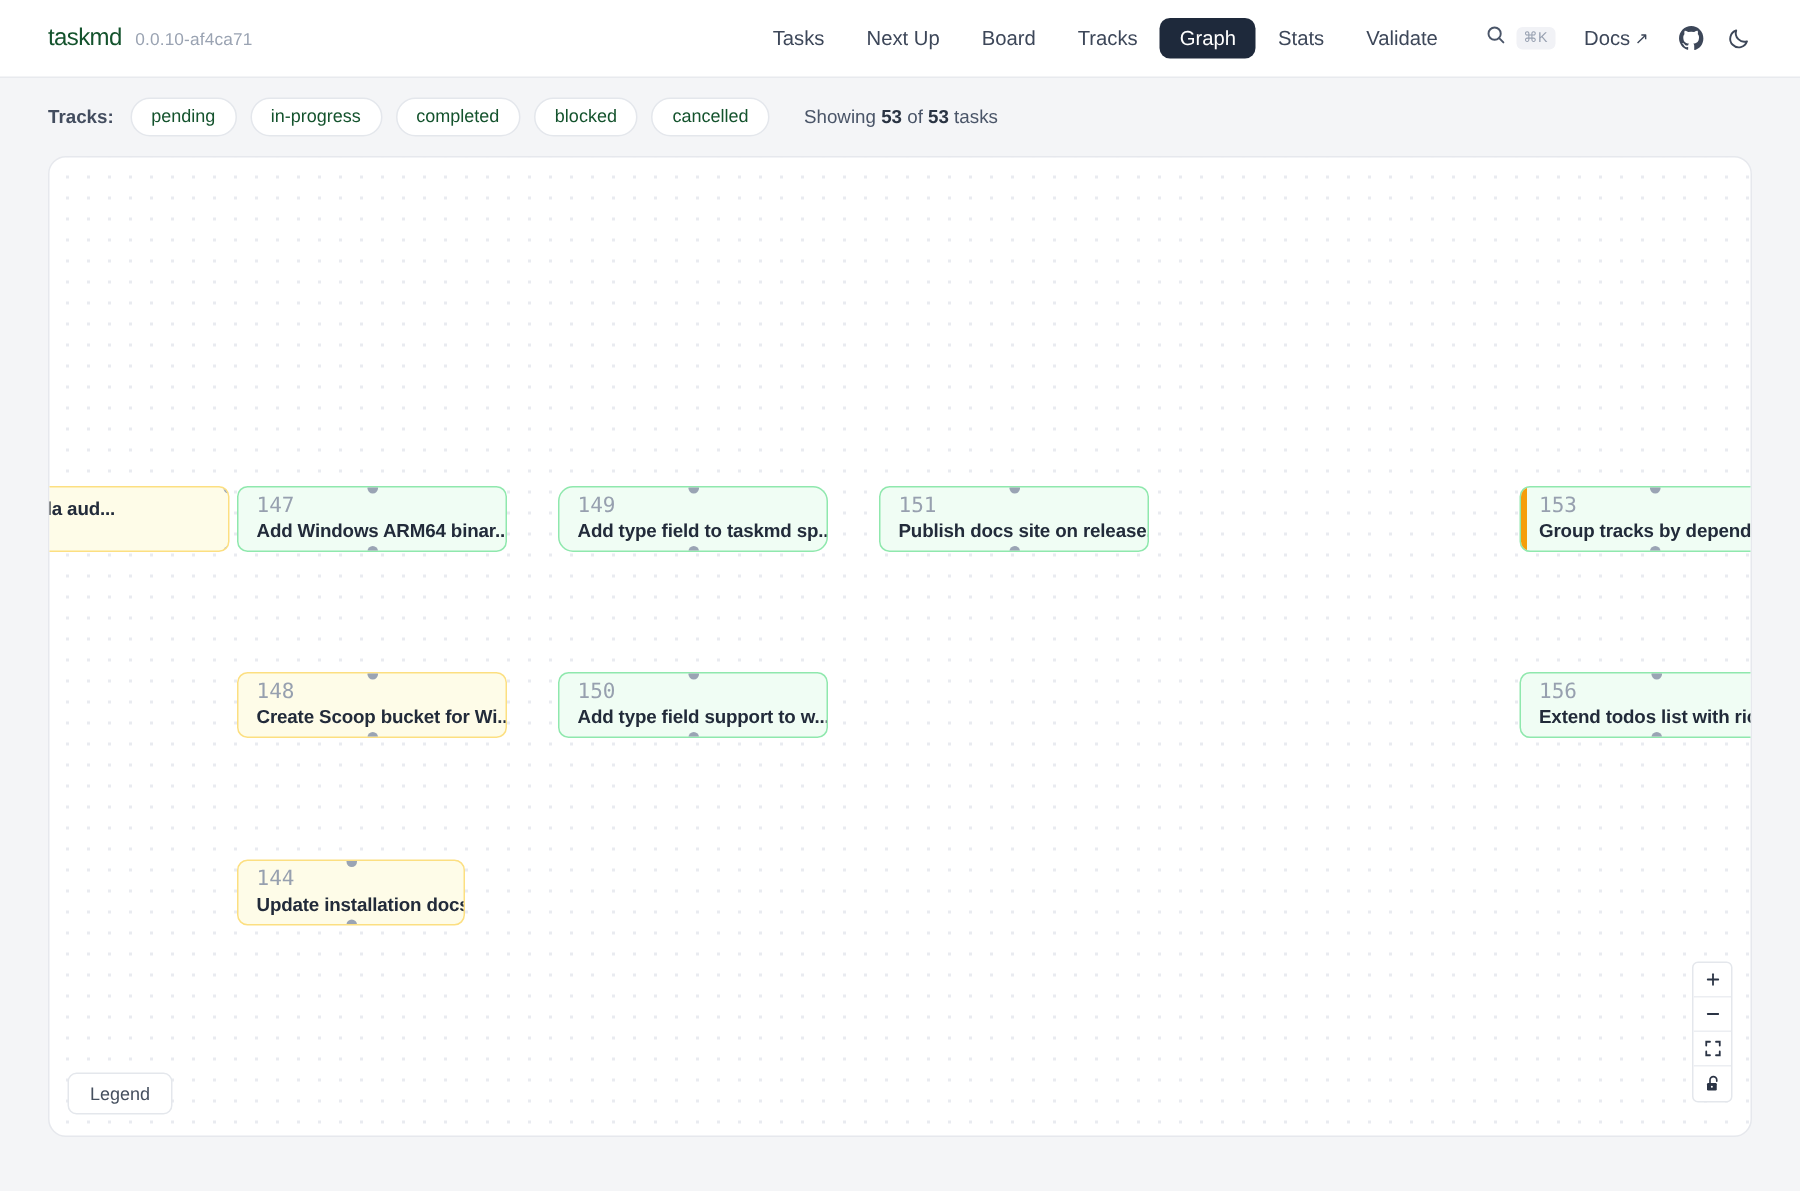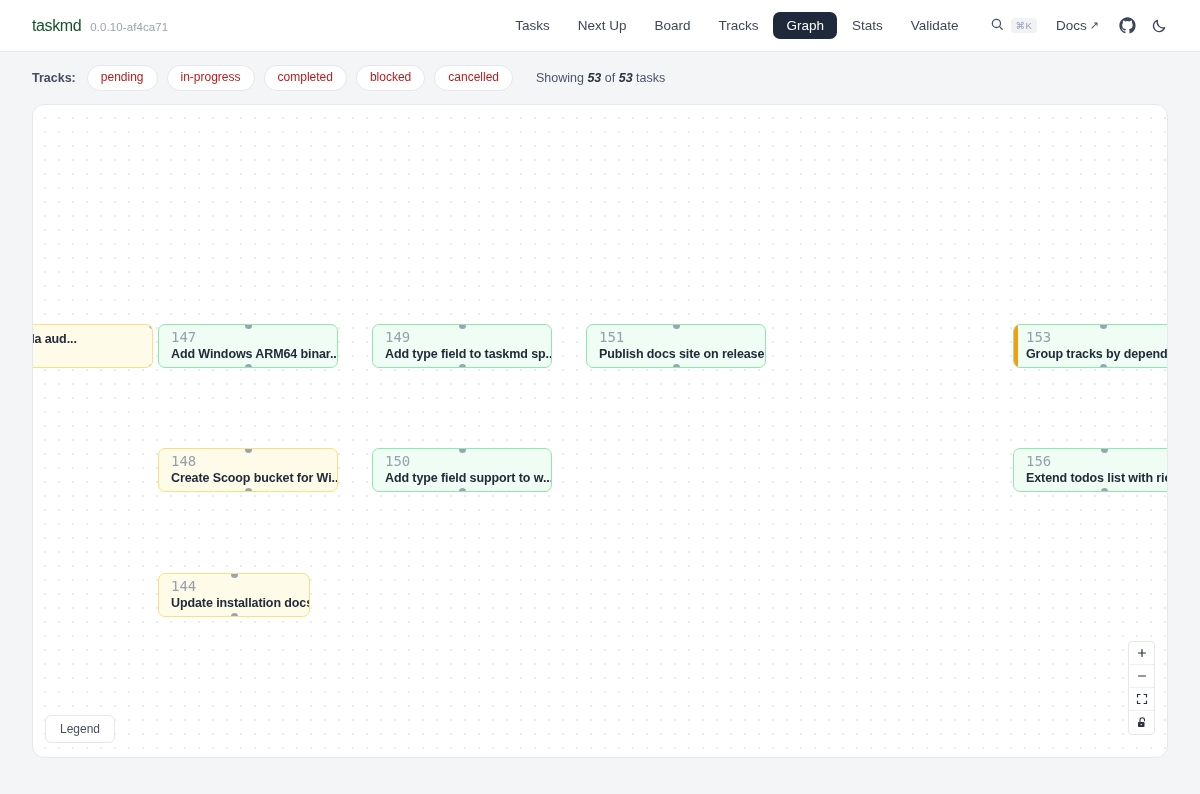--- a/index.html
+++ b/index.html
@@ -113,35 +113,35 @@
     background: #f4f5f7;
   }
   .status-label {
     font-size: 12.5px;
     font-weight: bold;
     color: #434d5f;
     margin-right: 2px;
   }
   .chip {
     font-size: 12px;
-    color: #b91c1c;
+    color: #14532d;
     background: #ffffff;
     border: 1px solid #e4e7ec;
     border-radius: 999px;
     padding: 5px 13px;
     cursor: pointer;
     line-height: 1.1;
   }
   .showing {
     font-size: 12.5px;
     color: #4a5568;
     margin-left: 14px;
     white-space: nowrap;
   }
-  .showing b { font-weight: bold; color: #2a3443; font-style: italic; }
+  .showing b { font-weight: bold; color: #2a3443; }
 
   
   .canvas-wrap {
     margin: 0 32px;
     height: 654px;
     background: #ffffff;
     border: 1px solid #e6e8ed;
     border-radius: 12px;
     position: relative;
     overflow: hidden;
@@ -365,21 +365,21 @@
     <div class="handle bot"></div>
   </div>
 
   <div class="node pending" style="left:125px; top:468px; width:152px;">
     <div class="nid">144</div>
     <div class="ntitle">Update installation docs wit...</div>
     <div class="handle top"></div>
     <div class="handle bot"></div>
   </div>
 
-  <div class="node completed" style="left:339px; top:219px; width:180px;">
+  <div class="node completed" style="left:339px; top:219px; width:180px;border-radius:10px;">
     <div class="nid">149</div>
     <div class="ntitle">Add type field to taskmd sp...</div>
     <div class="handle top"></div>
     <div class="handle bot"></div>
   </div>
 
   <div class="node completed" style="left:339px; top:343px; width:180px;">
     <div class="nid">150</div>
     <div class="ntitle">Add type field support to w...</div>
     <div class="handle top"></div>

